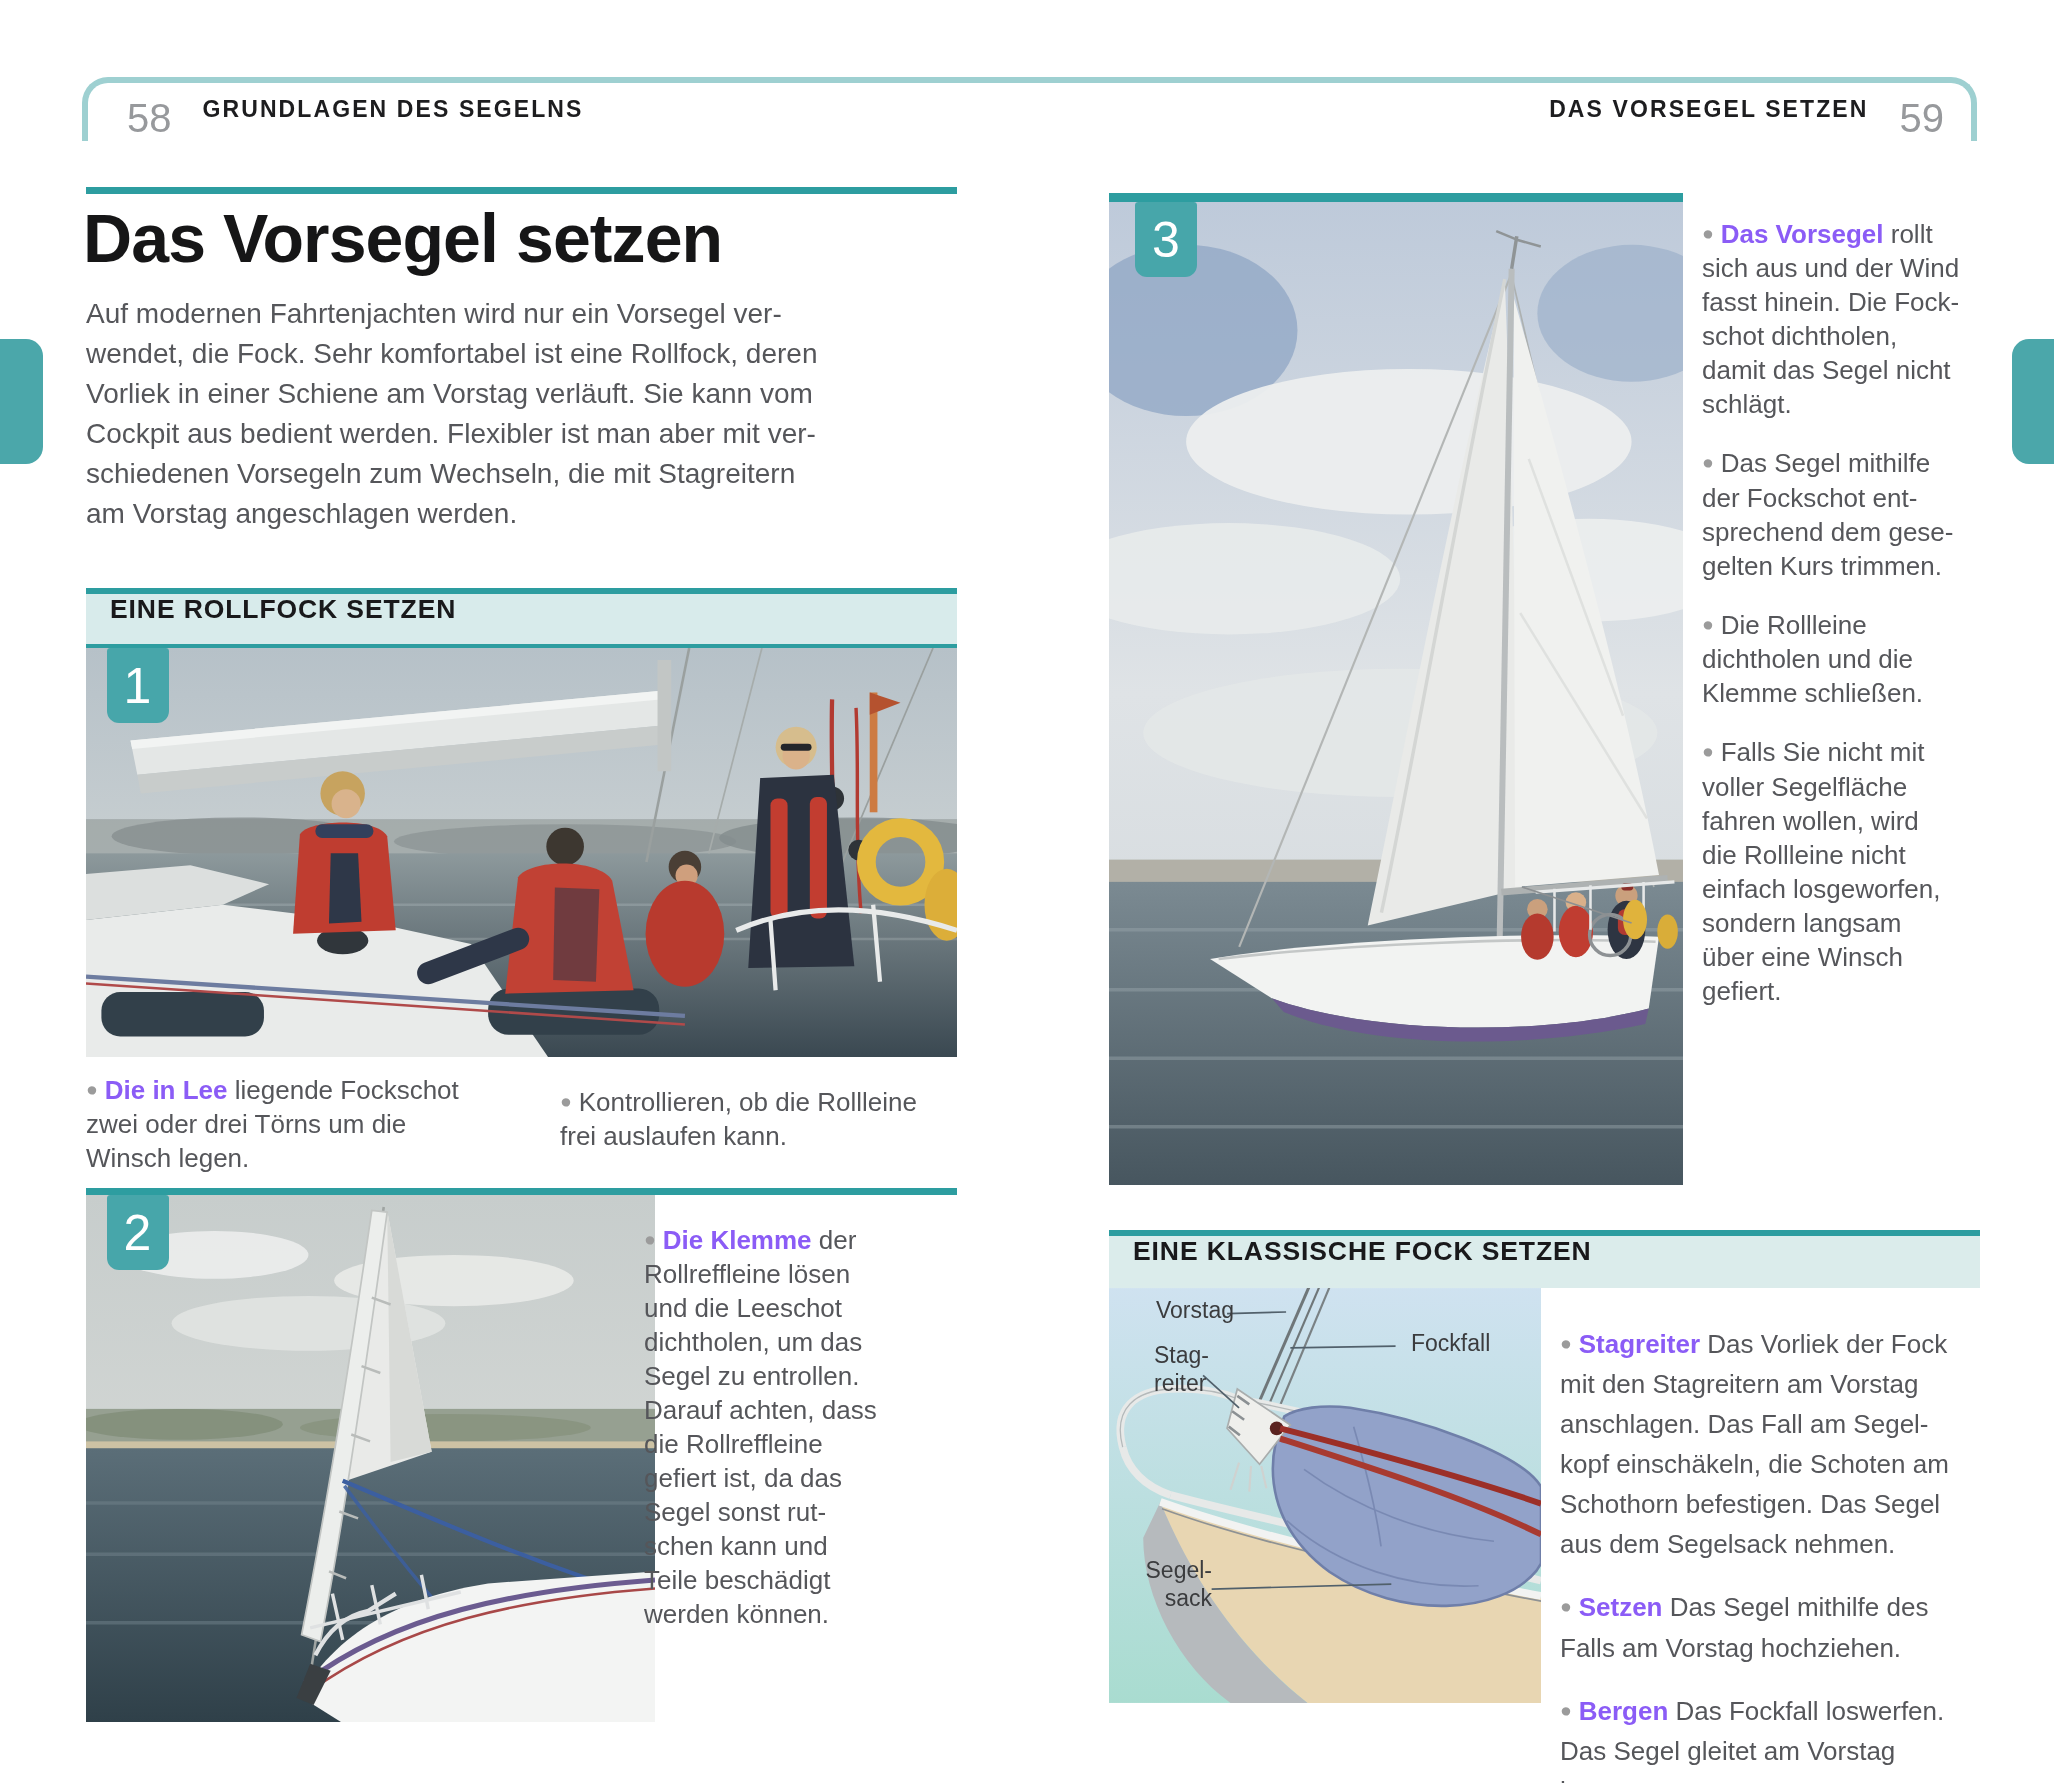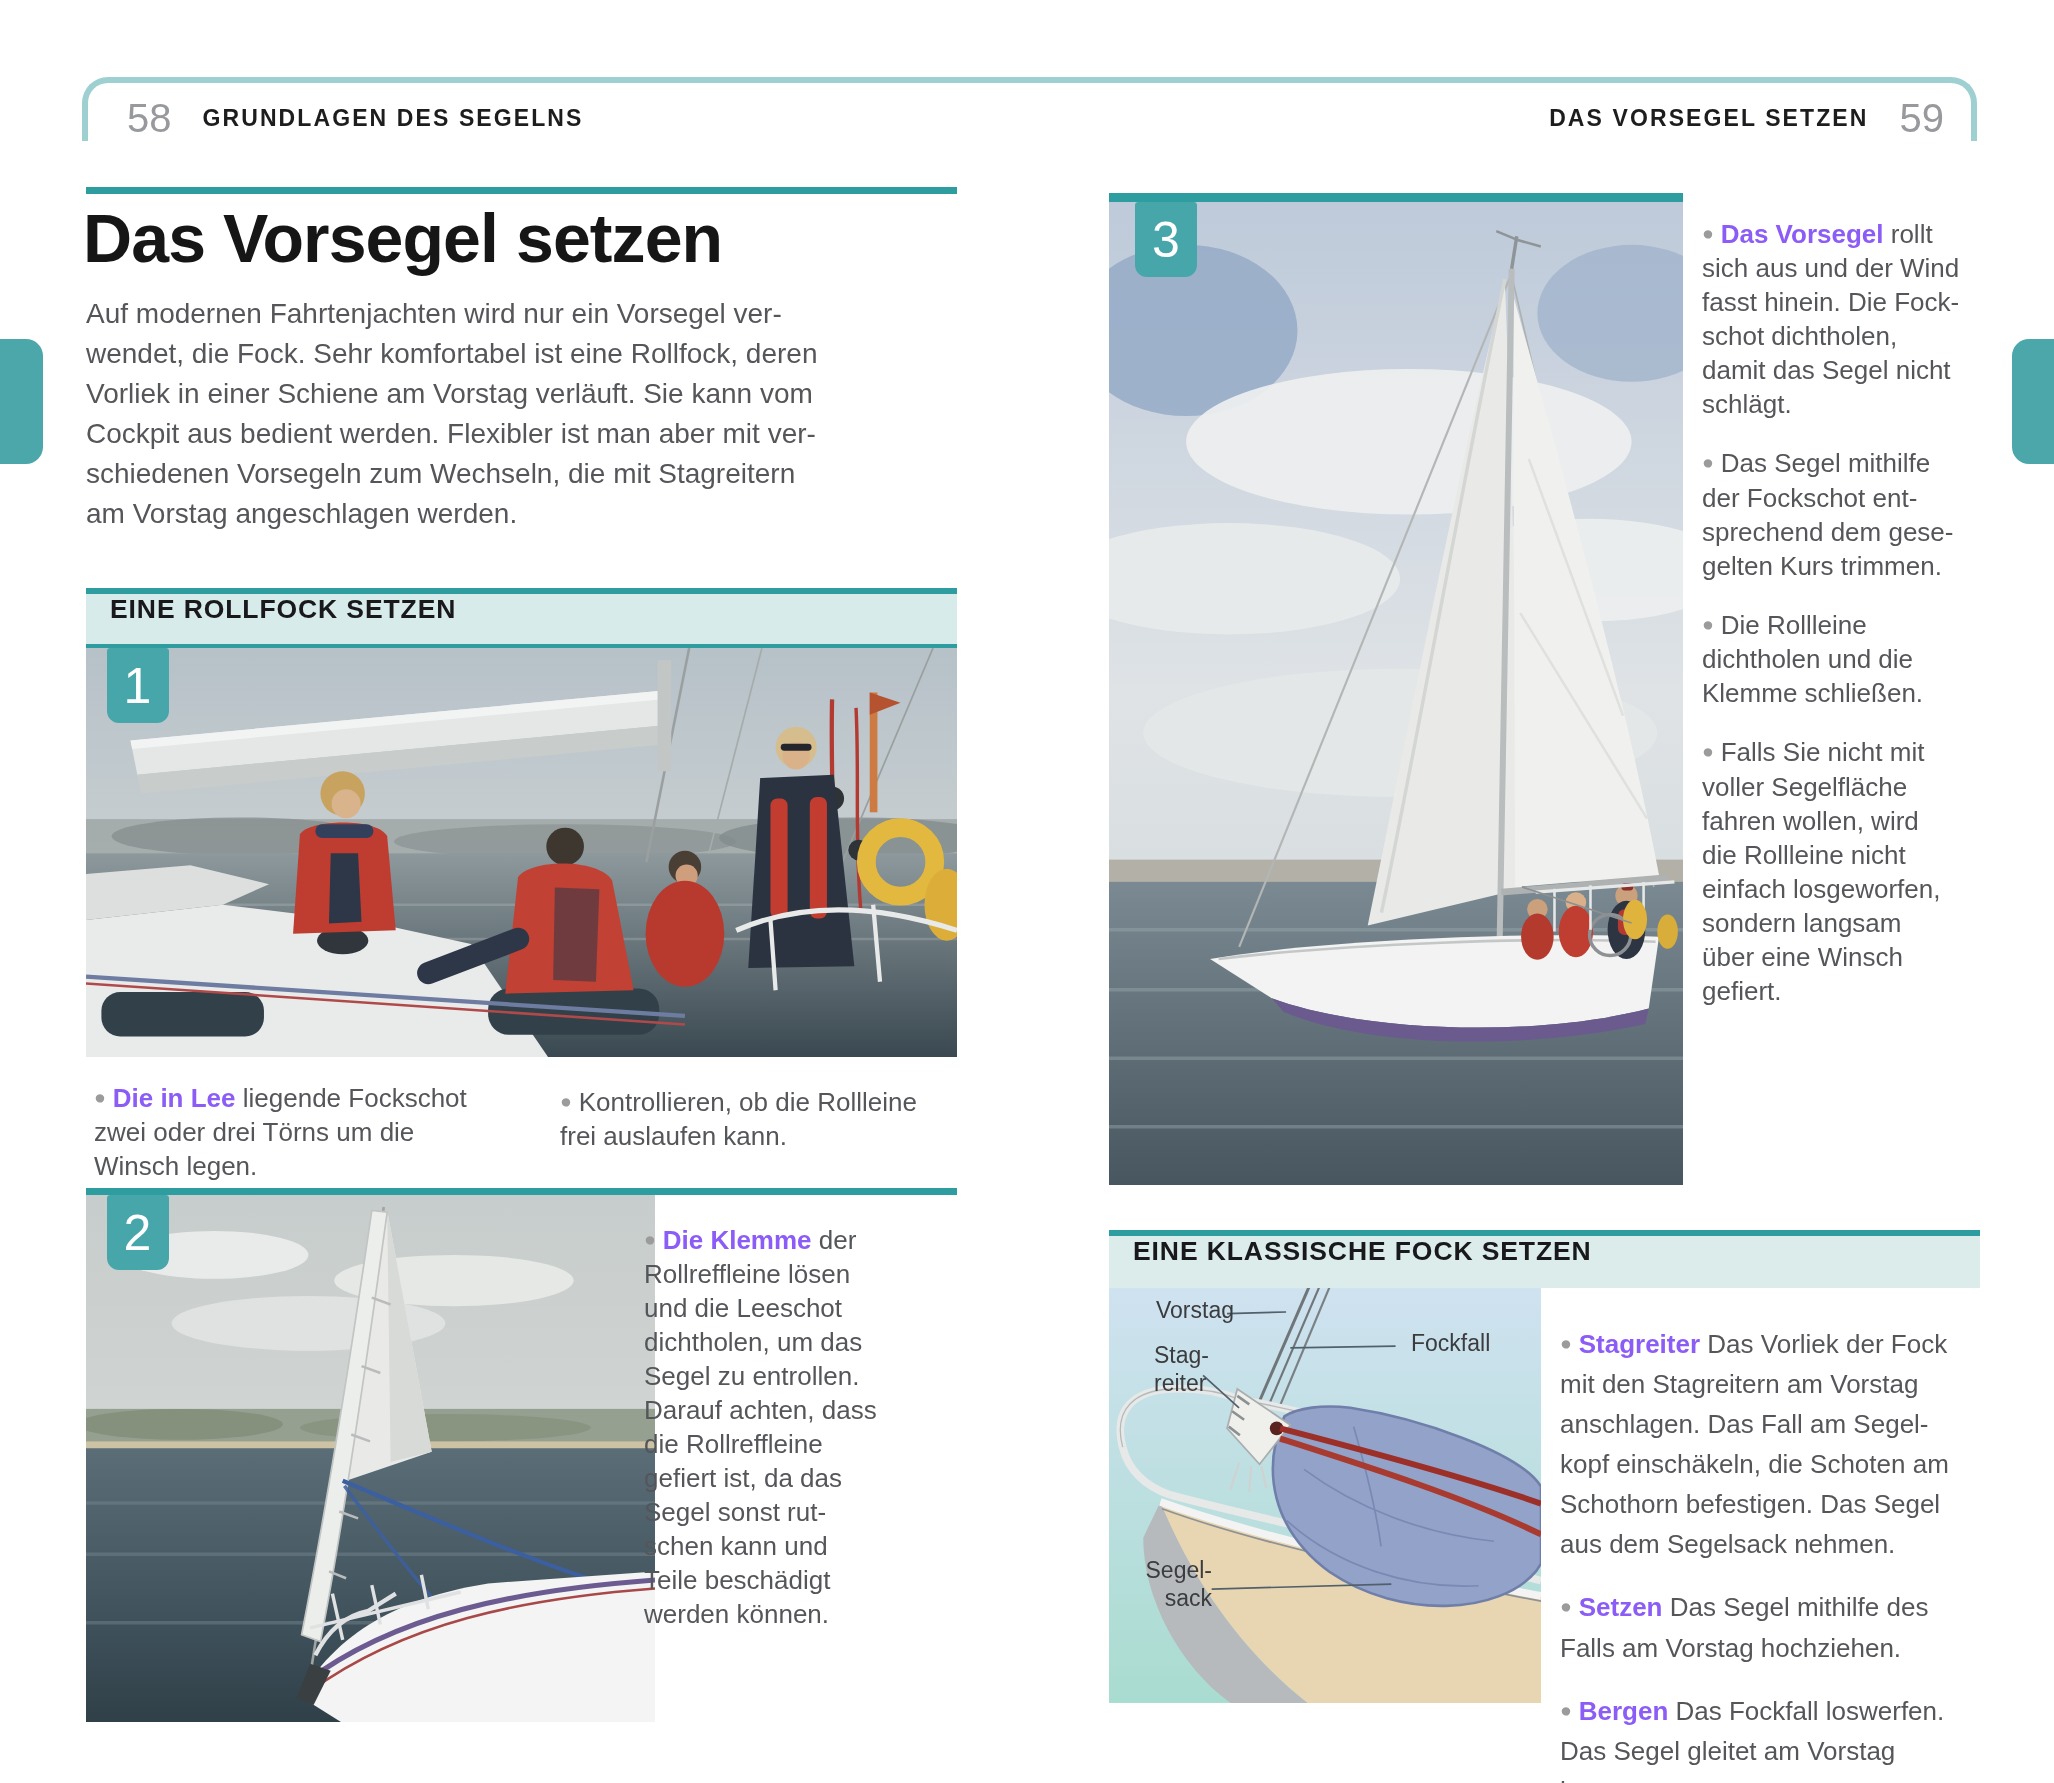--- a/index.html
+++ b/index.html
@@ -6,21 +6,21 @@
   .sheet{position:relative;width:2055px;height:1783px;background:#fff;overflow:hidden;
          font-family:"Liberation Sans",sans-serif;color:#55565a;}
   
   .topline{position:absolute;left:82px;top:77px;width:1883px;height:58px;
            border-top:6px solid #9ed0d1;border-left:6px solid #9ed0d1;border-right:6px solid #9ed0d1;
            border-radius:26px 26px 0 0;}
   .edge-tab{position:absolute;top:339px;width:43px;height:125px;background:#4ba7aa;}
   .edge-tab.l{left:0;border-radius:0 17px 17px 0;}
   .edge-tab.r{right:0;border-radius:17px 0 0 17px;}
   
-  .hdr{position:absolute;top:96px;display:flex;align-items:center;gap:31px;}
+  .hdr{position:absolute;top:96px;display:flex;align-items:flex-start;gap:31px;}
   .hdr.l{left:127px;}
   .hdr.r{right:111px;}
   .hdr .num{font-size:40px;color:#97999c;}
   .hdr .t{font-size:23px;font-weight:bold;color:#1d1d1f;letter-spacing:2.1px;}
   
   .rule{position:absolute;height:6.8px;background:#2d9da0;}
   #rule1{left:86px;top:187px;width:871px;}
   #rule2{left:86px;top:1188px;width:871px;}
   #rule3{left:1109px;top:193px;width:574px;height:9.4px;}
   .banner{position:absolute;background:#d8ebeb;border-top:6.8px solid #2d9da0;
@@ -166,21 +166,21 @@
       <rect x="916" y="52" width="9" height="140" fill="#cd7b42"></rect>
       <polygon points="916,52 952,64 916,78" fill="#b5522f"></polygon>
       <ellipse cx="1006" cy="300" rx="26" ry="42" fill="#dcae39"></ellipse>
 
       <path d="M760,330 Q870,282 1018,330" stroke="#e8eaea" stroke-width="6" fill="none"></path>
       <path d="M800,318 L806,400 M920,300 L928,390" stroke="#e8eaea" stroke-width="5" fill="none"></path>
     </svg>
     <div class="badge">1</div>
   </figure>
 
-  <p class="cap" id="cap1a" style="margin:8px"><span class="dot"></span><span class="lead">Die in Lee</span><span class="pre"> liegende Fockschot
+  <p class="cap" id="cap1a" style="margin:0"><span class="dot"></span><span class="lead">Die in Lee</span><span class="pre"> liegende Fockschot
 zwei oder drei Törns um die
 Winsch legen.</span></p>
   <p class="cap" id="cap1b" style="margin:12px"><span class="dot"></span><span class="pre">Kontrollieren, ob die Rollleine
 frei auslaufen kann.</span></p>
 
   <div class="rule" id="rule2"></div>
 
   <figure class="photo" id="photo2" style="margin:0">
     <svg viewBox="0 0 665 616" preserveAspectRatio="none">
       <defs>

